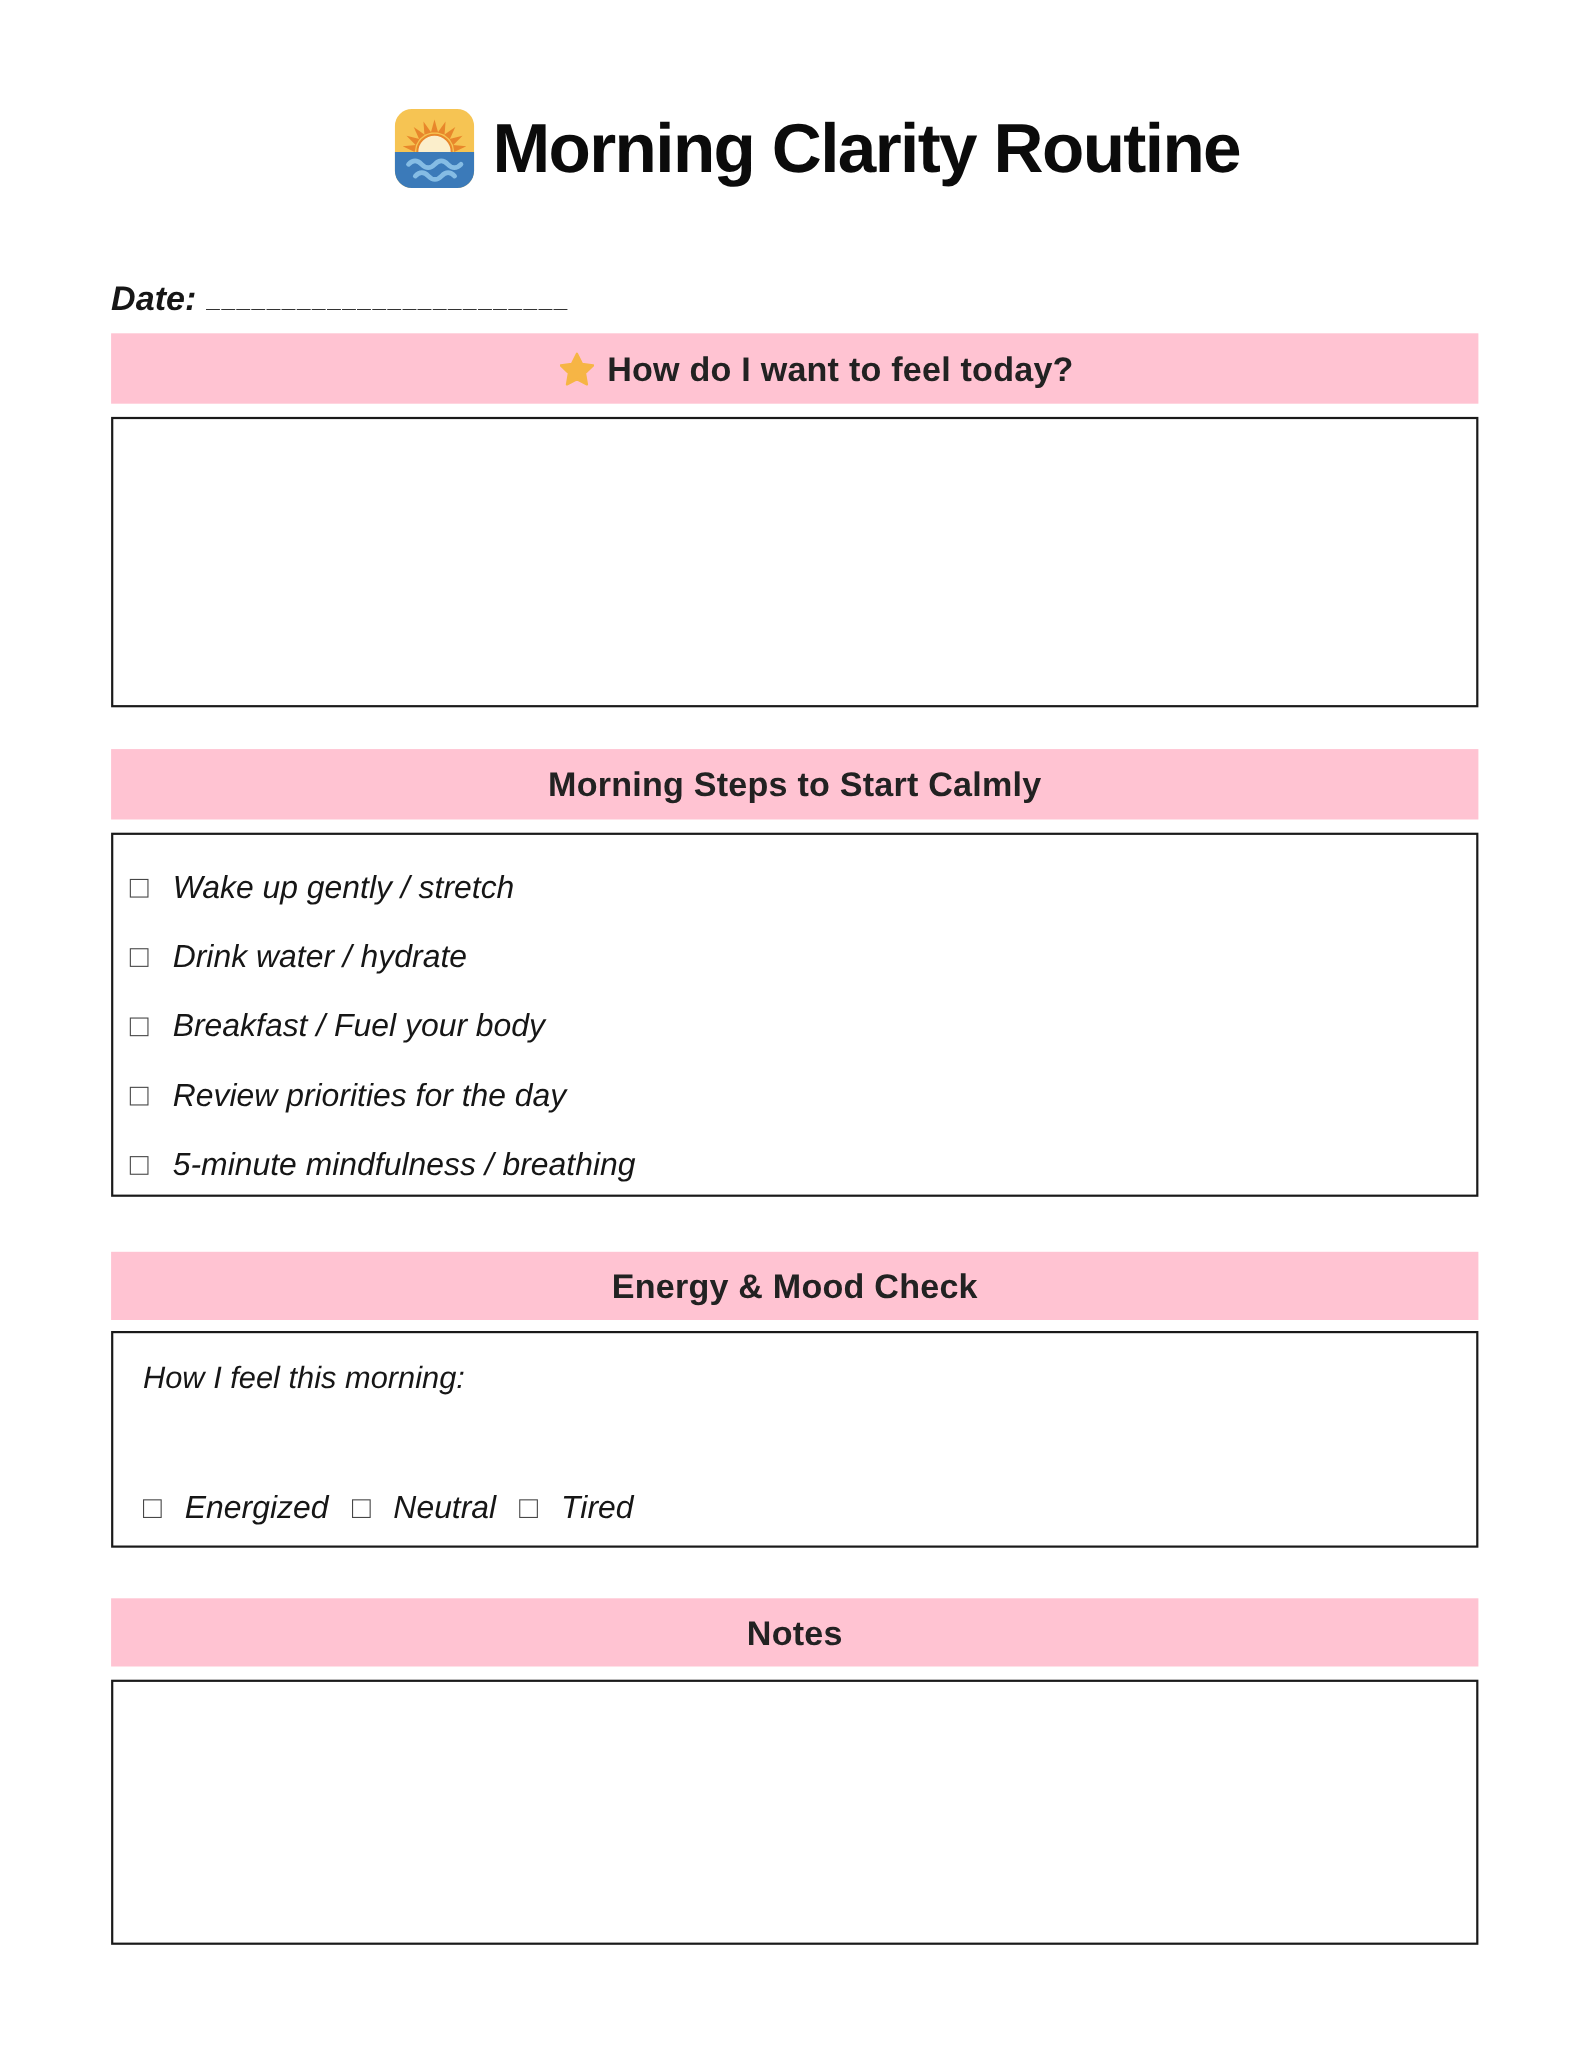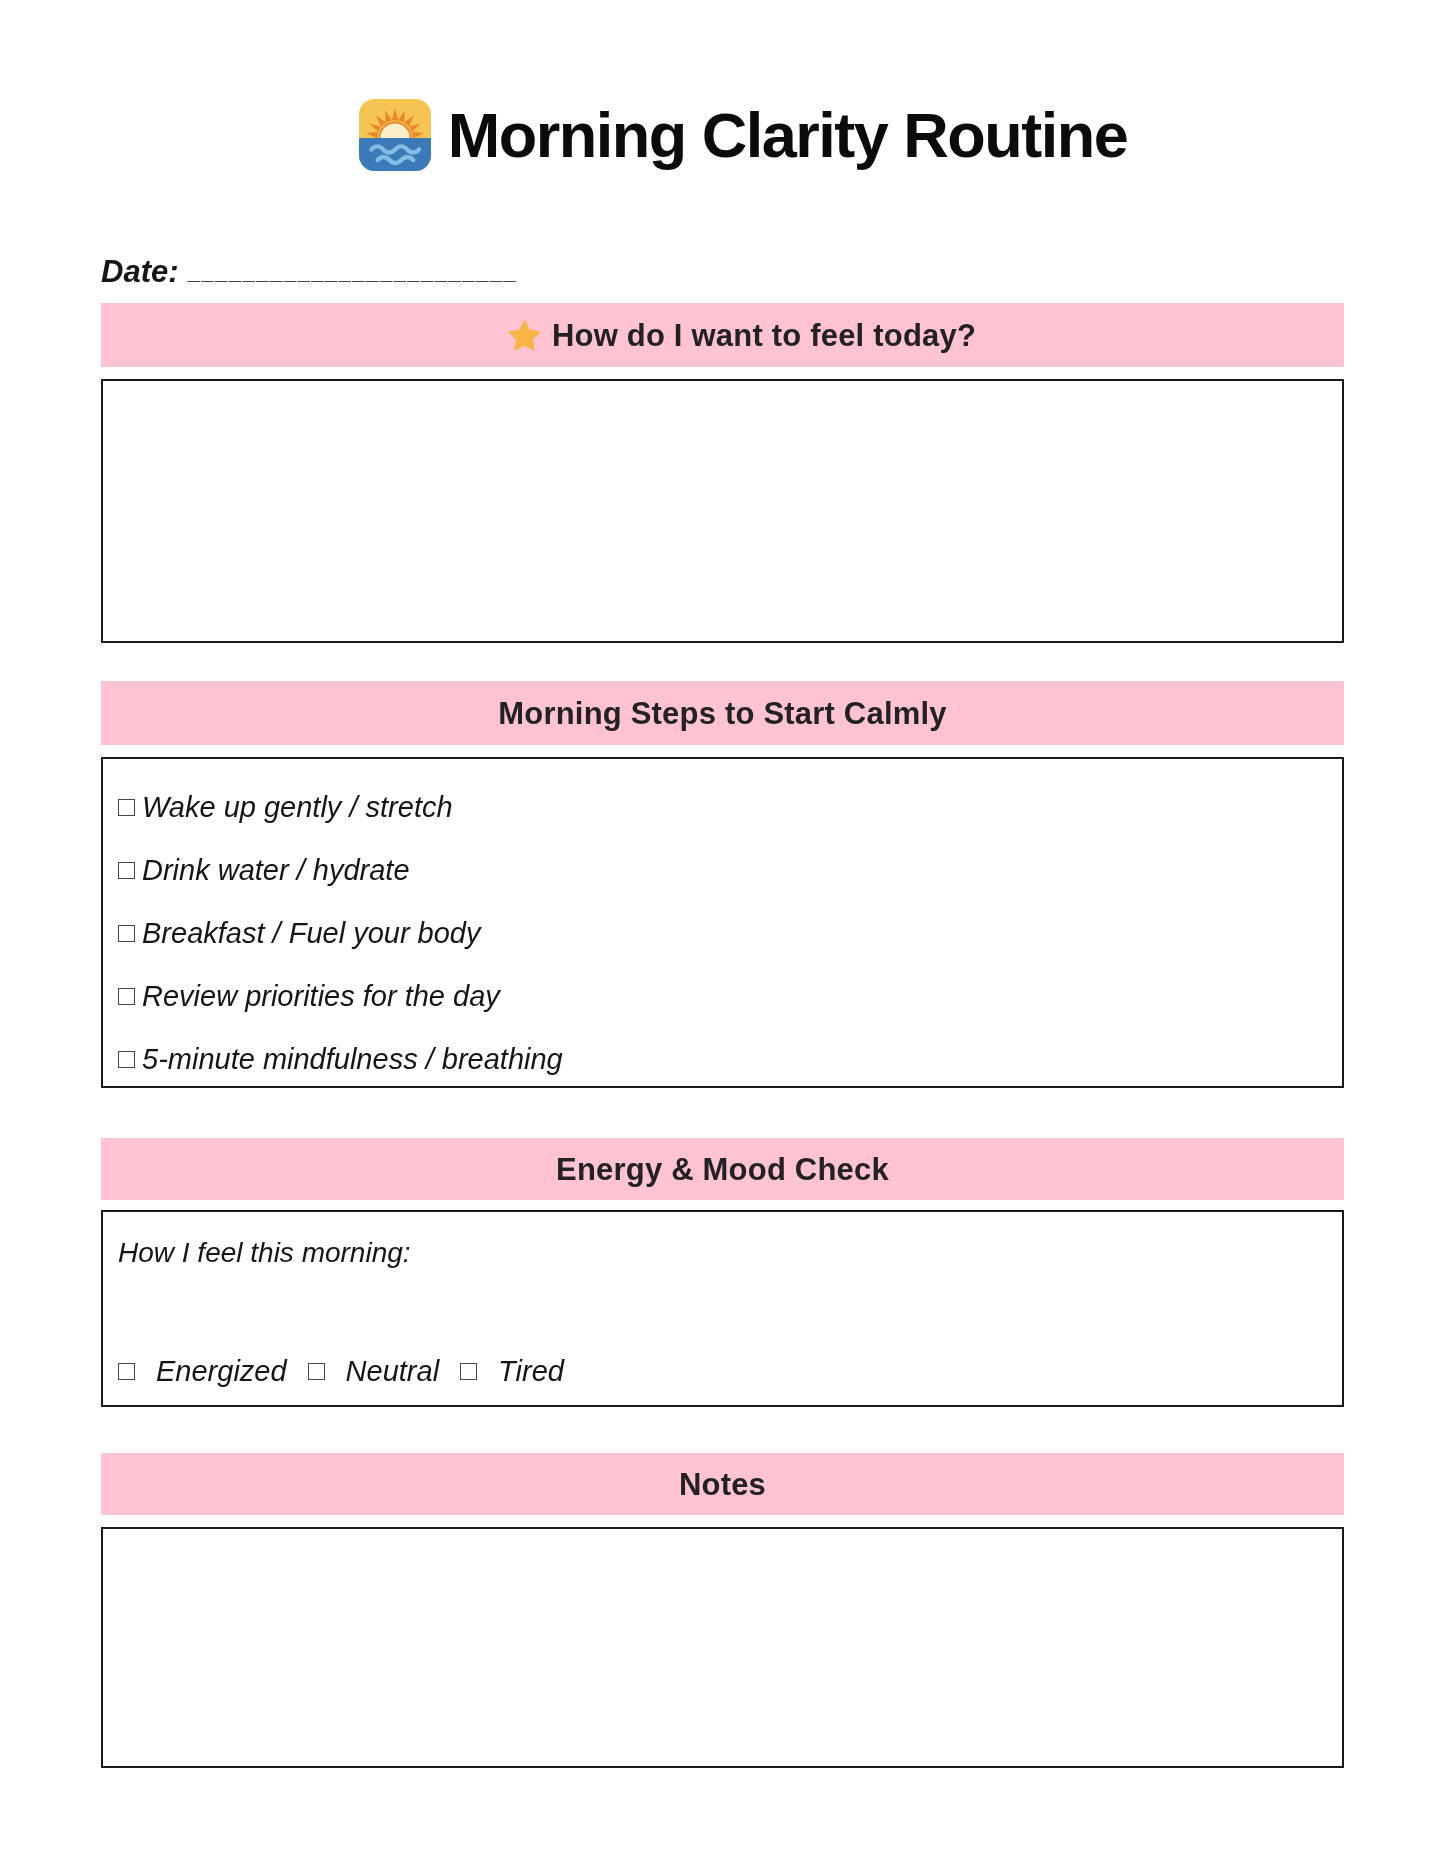--- a/index.html
+++ b/index.html
@@ -59,30 +59,30 @@
   
   .box{border:2.5px solid var(--border-ink);background:#fff;}
   .box-feel{top:379px;height:264px;}
   .box-steps{top:757px;height:331px;}
   .box-mood{top:1210px;height:197px;}
   .box-notes{top:1527px;height:241px;}
 
   
   .checklist{list-style:none;padding:17px 10px 0 15px;}
   .checklist li{
-    height:63px;display:flex;align-items:center;gap:7px;
+    height:63px;display:flex;align-items:center;gap:22px;
     font-style:italic;font-size:29px;color:#161616;
   }
   .cbx{
     flex:0 0 auto;display:inline-block;width:17px;height:17px;
     border:1.6px solid #474747;background:#fff;
   }
 
   
-  .box-mood{padding:23px 10px 0 15px;}
+  .box-mood{padding:23px 10px 0 27px;}
   .mood-prompt{
     font-style:italic;font-size:28px;line-height:36px;color:#161616;
   }
   .mood-options{
     margin-top:84px;display:flex;align-items:center;gap:21px;
     font-style:italic;font-size:29px;color:#161616;
   }
   .star-svg{display:block;}
 </style>
 </head>

